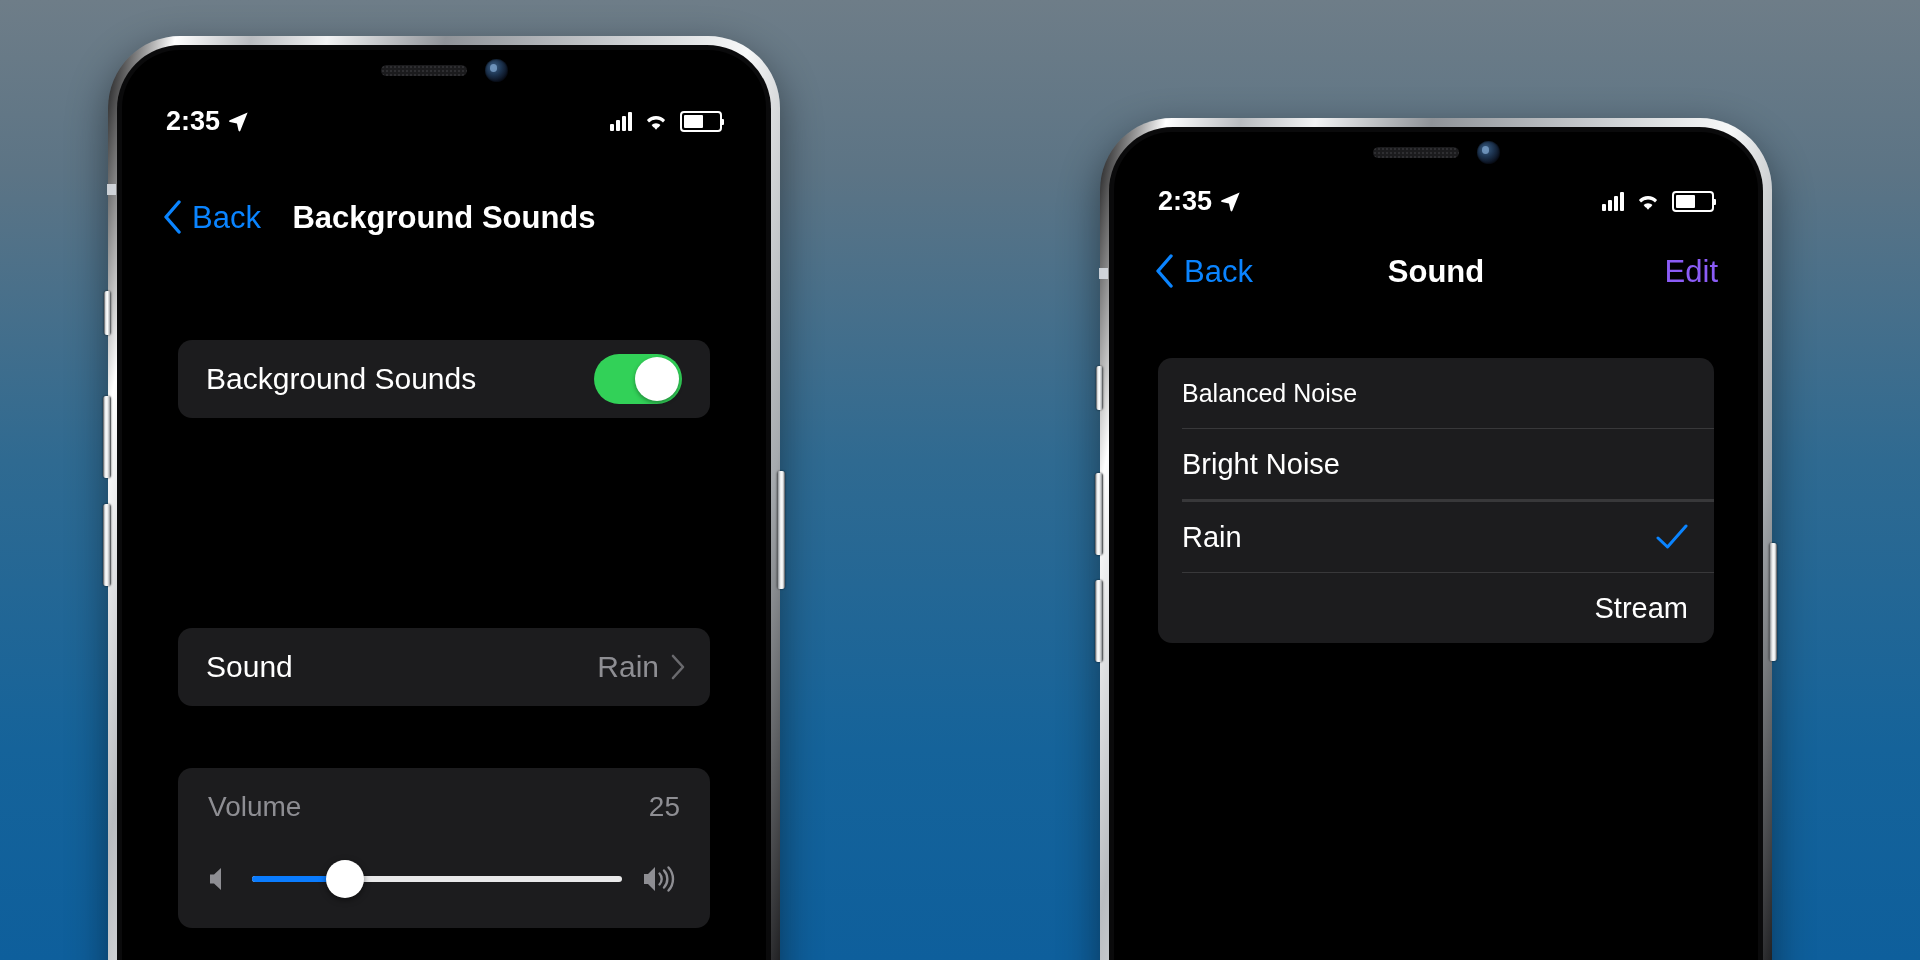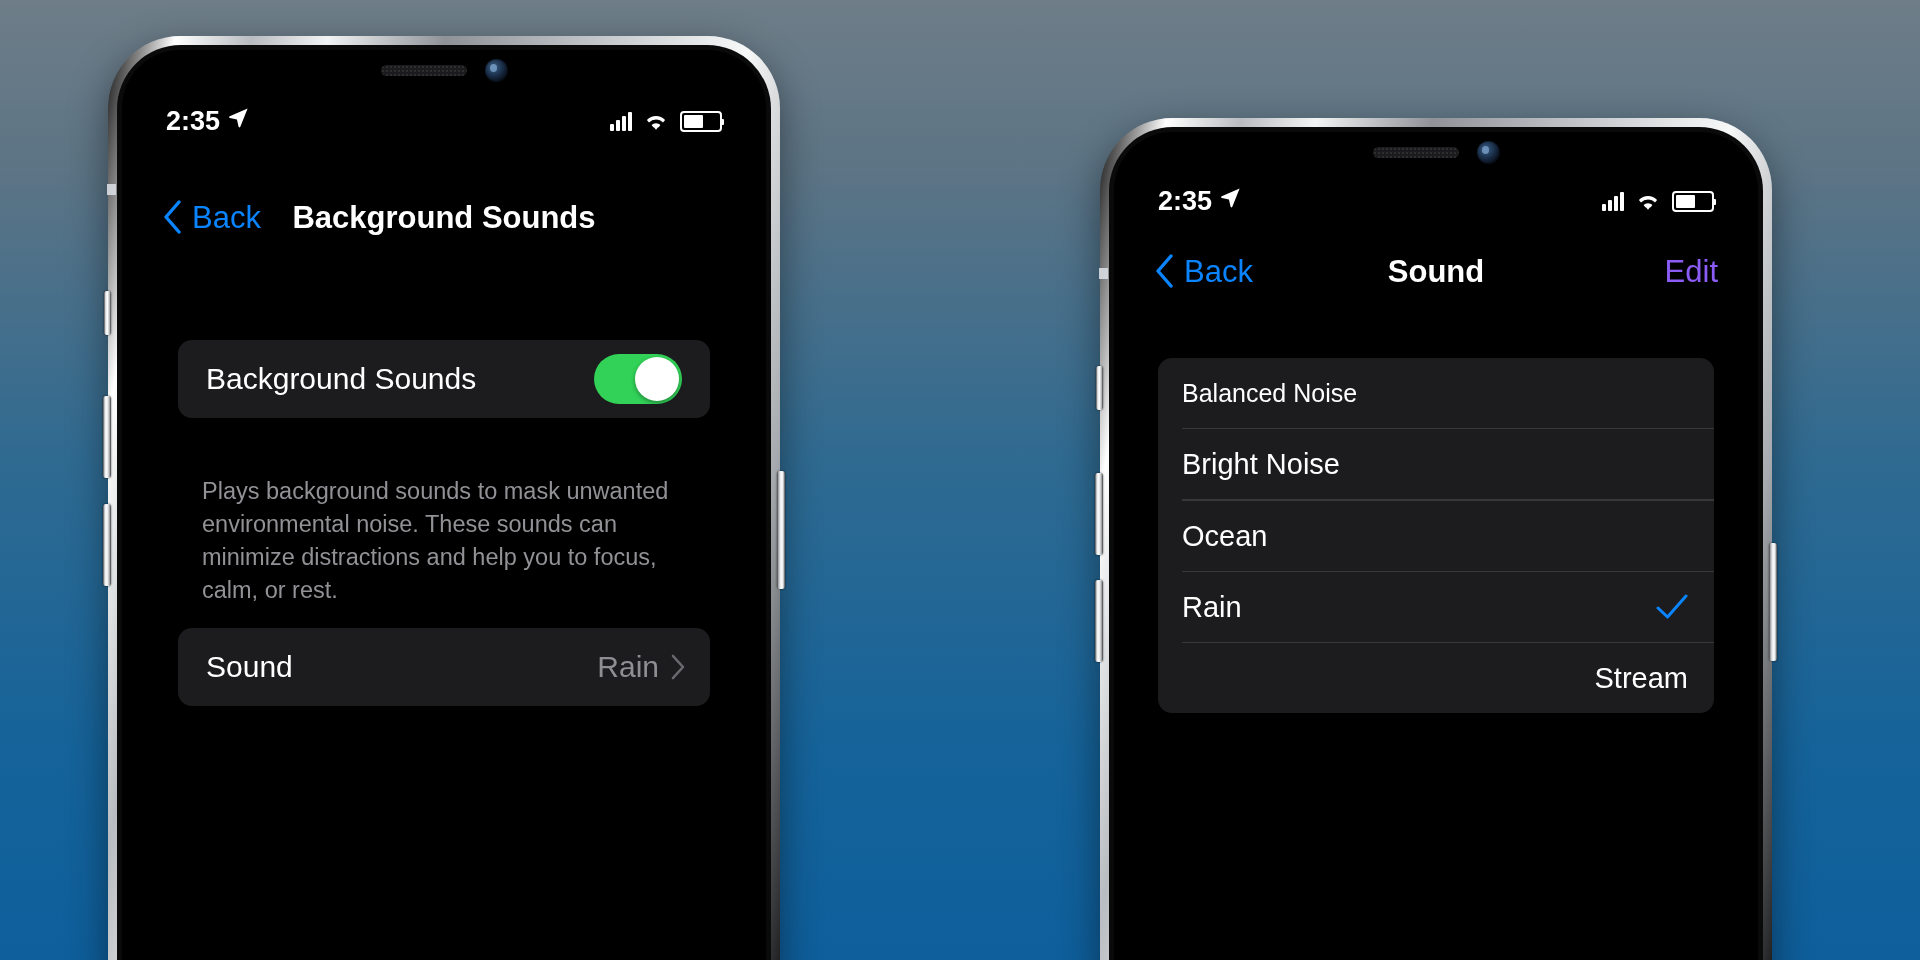--- a/index.html
+++ b/index.html
@@ -70,21 +70,21 @@
     width:32%; height:34%; border-radius:50%;
     background:#7fa6cf; opacity:.75;
   }
 
   
   .statusbar {
     position:absolute; left:0; right:0;
     display:flex; align-items:center; justify-content:space-between;
     color:#fff; font-weight:bold;
   }
-  .sb-left { display:flex; align-items:flex-start; gap:7px; }
+  .sb-left { display:flex; align-items:center; gap:7px; }
   .sb-right { display:flex; align-items:center; }
   .loc-arrow { display:block; }
   .bars { display:flex; align-items:flex-end; gap:2px; }
   .bars i { display:block; width:4px; background:#fff; border-radius:1px; }
   .battery {
     border:2px solid #fff; border-radius:4px;
     position:relative; display:flex; align-items:center;
   }
   .battery::after{
     content:""; position:absolute; right:-4px; top:50%; transform:translateY(-50%);
@@ -196,32 +196,53 @@
 
       <div class="card" style="position:absolute; left:56px; right:56px; top:290px; height:78px;">
         <div class="row" style="height:78px; padding:0 28px;">
           <span class="row-label" style="font-size:30px;">Background Sounds</span>
           <span class="toggle" style="width:88px; height:50px; margin-left:auto;">
             <span class="knob" style="width:44px; height:44px; left:41px;"></span>
           </span>
         </div>
       </div>
 
-      <div class="footnote" style="position:absolute; left:80px; right:66px; top:425px; font-size:23.5px; line-height:33px;">Plays background sounds to mask unwanted environmental noise. These sounds can minimize distractions and help you to focus, calm, or rest.</div>
 
       <div class="card" style="position:absolute; left:56px; right:56px; top:578px; height:78px;">
         <div class="row" style="height:78px; padding:0 24px 0 28px;">
           <span class="row-label" style="font-size:30px;">Sound</span>
           <span class="row-value" style="font-size:30px;">Rain</span>
           <svg class="chev" width="15" height="26" viewBox="0 0 15 26">
             <path d="M2 2l10 11L2 24" stroke="#6a6a6e" stroke-width="2.6" fill="none" stroke-linecap="round" stroke-linejoin="round"></path>
           </svg>
         </div>
       </div>
 
+      <div class="card" style="position:absolute; left:56px; right:56px; top:718px; height:160px; padding:0 30px;">
+        <div class="vol-head" style="height:78px;">
+          <span class="vol-name" style="font-size:28px;">Volume</span>
+          <span class="vol-num" style="font-size:28px;">25</span>
+        </div>
+        <div class="slider-row" style="height:66px; gap:20px;">
+          <svg width="24" height="26" viewBox="0 0 24 26" style="flex:none;">
+            <path d="M13 2 6 8.5H2v9h4L13 24V2z" fill="#8e8e93"></path>
+          </svg>
+          <span class="track" style="height:28px; position:relative;">
+            <span class="bg" style="position:absolute; top:11px; height:6px;"></span>
+            <span class="fill" style="top:11px; height:6px; width:25%;"></span>
+            <span class="thumb" style="left:25%; width:38px; height:38px;"></span>
+          </span>
+          <svg width="38" height="28" viewBox="0 0 38 28" style="flex:none;">
+            <path d="M13 2 6 9H2v10h4l7 7V2z" fill="#8e8e93"></path>
+            <path d="M17.5 8.5a8 8 0 0 1 0 11" stroke="#8e8e93" stroke-width="2.4" fill="none" stroke-linecap="round"></path>
+            <path d="M22 5.5a12.5 12.5 0 0 1 0 17" stroke="#8e8e93" stroke-width="2.4" fill="none" stroke-linecap="round"></path>
+            <path d="M26.5 2.5a17 17 0 0 1 0 23" stroke="#8e8e93" stroke-width="2.4" fill="none" stroke-linecap="round"></path>
+          </svg>
+        </div>
+      </div>
 
     </div>
   </div>
 </div>
 
 <div class="phone" style="left:1100px; top:118px; width:672px; height:900px;">
 
   <div class="antenna" style="left:-1px; top:150px;"></div>
   <div class="side-btn" style="left:-4px; top:248px; width:7px; height:44px;"></div>
   <div class="side-btn" style="left:-5px; top:355px; width:8px; height:82px;"></div>
@@ -276,23 +297,20 @@
         <div id="sound-list">
             <div class="list-item" style="height: 70px; padding: 0px 26px 0px 24px; font-size: 25px;">
               <span>Balanced Noise</span>
             </div>
             <div class="sep" style="margin-left: 24px;"></div>
             <div class="list-item" style="height: 70px; padding: 0px 26px 0px 24px; font-size: 29px;">
               <span>Bright Noise</span>
             </div>
             <div class="sep" style="margin-left: 24px;"></div>
             <div class="sep" style="margin-left: 24px;"></div>
-            <div class="list-item" style="height: 70px; padding: 0px 26px 0px 24px; font-size: 29px;">
-              <span>Ocean</span>
-            </div>
             <div class="sep" style="margin-left: 24px;"></div>
             <div class="list-item" style="height: 70px; padding: 0px 26px 0px 24px; font-size: 29px;">
               <span>Rain</span>
               <span class="check">
                 <svg width="32" height="26" viewBox="0 0 32 26">
                   <path d="M2 14l9.5 9L30 2" stroke="#0a84ff" stroke-width="3" fill="none" stroke-linecap="round" stroke-linejoin="round"></path>
                 </svg>
               </span>
             </div>
             <div class="sep" style="margin-left: 24px;"></div>

